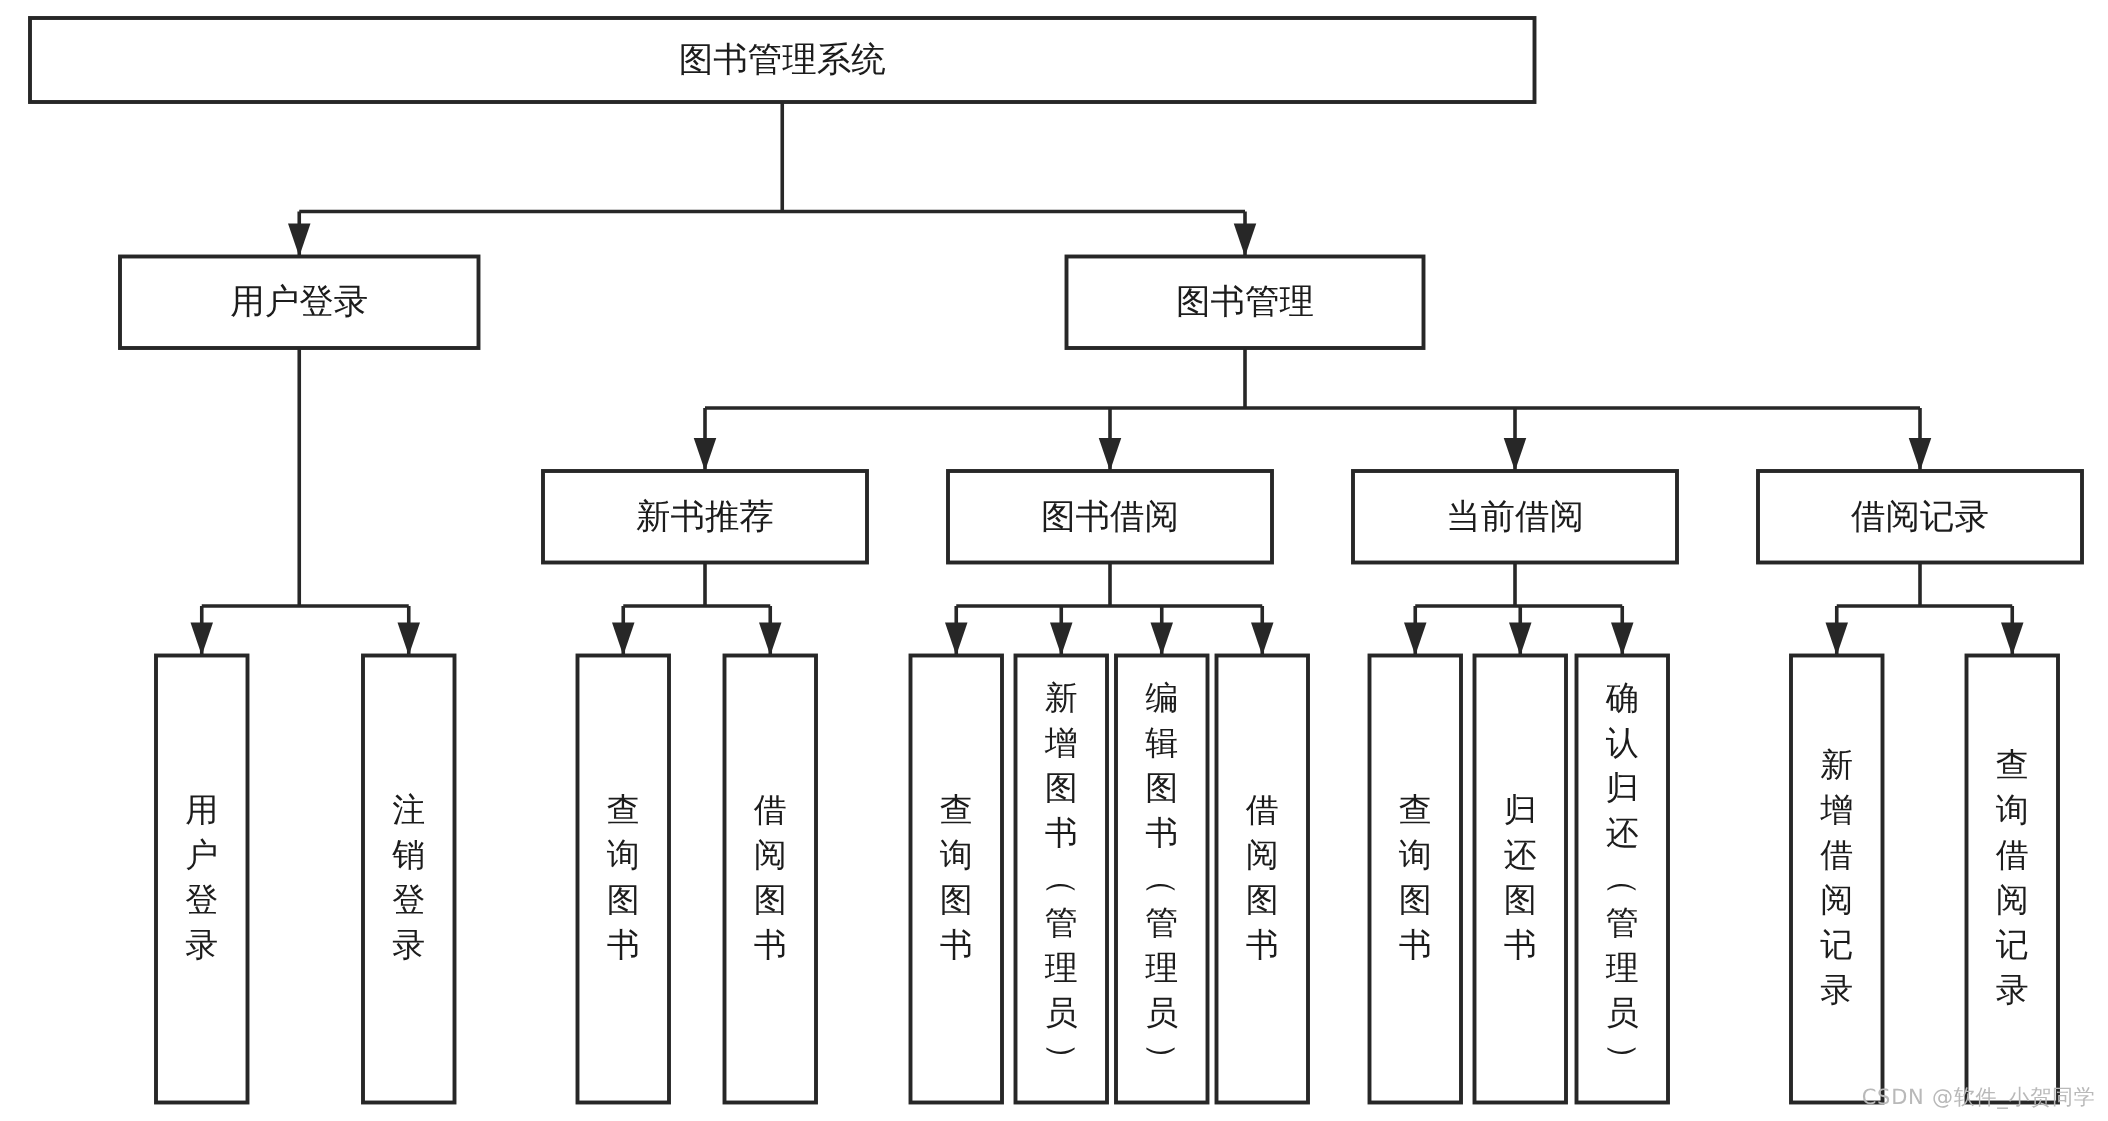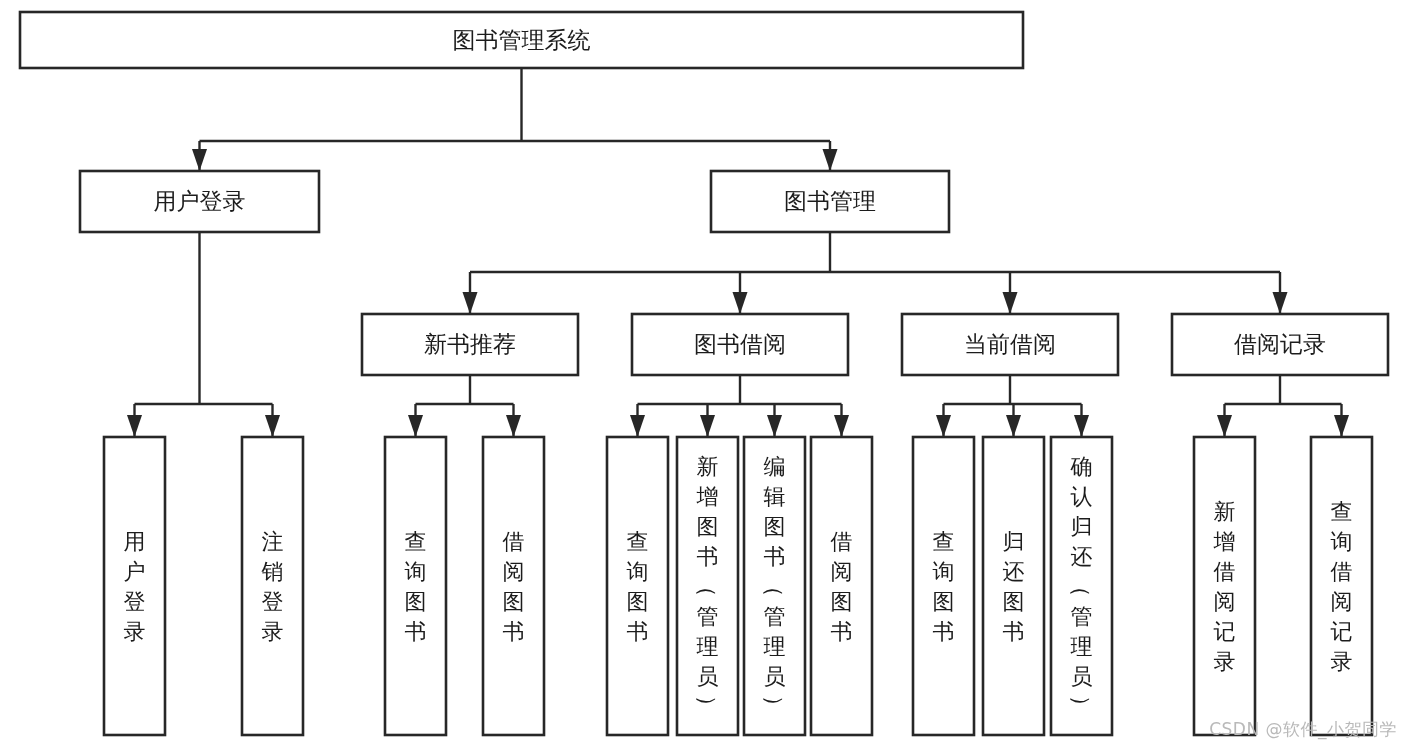--- a/index.html
+++ b/index.html
@@ -45,21 +45,21 @@
     fill: none;
   }
   .arrow-head {
     fill: #272727;
     stroke: none;
   }
   .watermark {
     position: absolute;
     right: 8px;
     bottom: 6px;
-    font-size: 17px;
+    font-size: 14px;
     color: #b9b9b9;
     letter-spacing: 0.5px;
     font-family: "DejaVu Sans", "Liberation Sans", sans-serif;
     white-space: nowrap;
     pointer-events: none;
   }
 </style>
 </head>
 <body>
 

